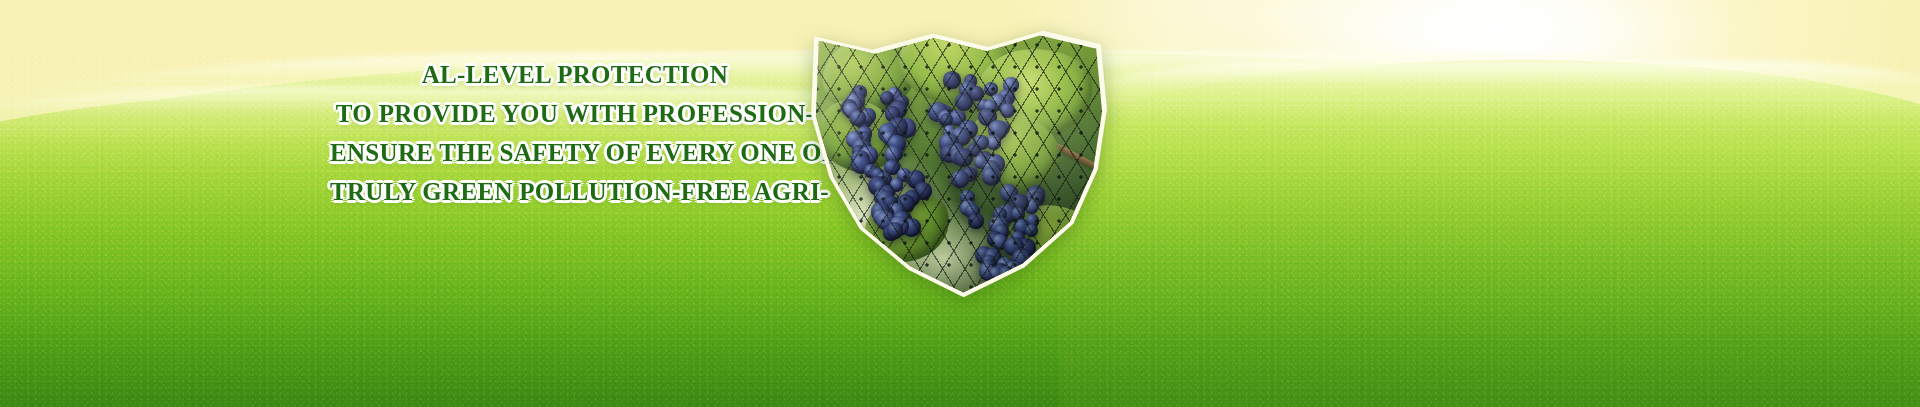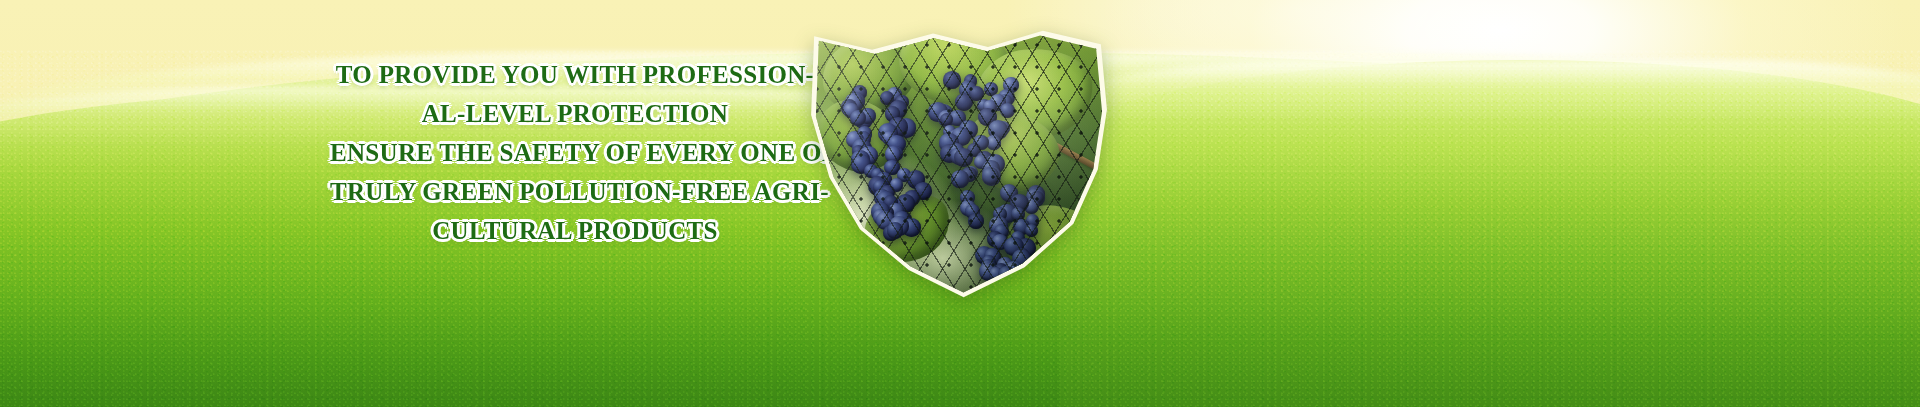--- a/index.html
+++ b/index.html
@@ -270,25 +270,24 @@
     <div class="grass-horizon"></div>
     <div class="grass-hill-right"></div>
     <div class="grass-hill-right-lip"></div>
     <div class="grass-hill-left"></div>
     <div class="grass-hill-left-lip"></div>
     <div class="grass-tex"></div>
     <div class="grass-vignette"></div>
   </div>
 
   <div class="headline">
+    <span class="ln">AL-LEVEL PROTECTION</span>
     <span class="ln">TO PROVIDE YOU WITH PROFESSION-</span>
-    <span class="ln">AL-LEVEL PROTECTION</span>
     <span class="ln">ENSURE THE SAFETY OF EVERY ONE OF</span>
     <span class="ln">TRULY GREEN POLLUTION-FREE AGRI-</span>
-    <span class="ln">CULTURAL PRODUCTS</span>
   </div>
 
   <div class="shield-wrap">
     <div class="shield-outline"></div>
     <div class="shield-photo">
       <div class="vine-sky"></div>
 
       <div class="vine-cane cane2"></div>
       <div class="vine-cane cane1"></div>
       <div class="vine-cane cane3"></div>

